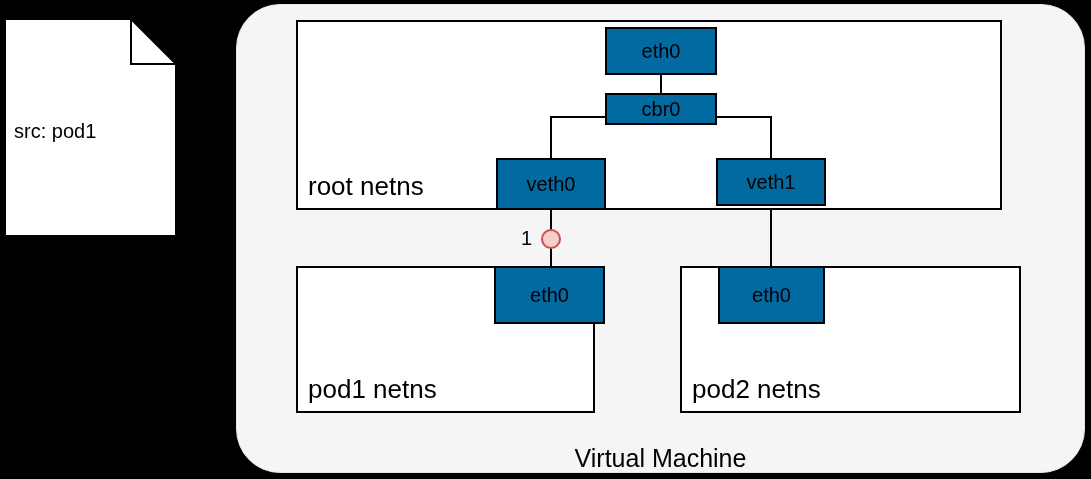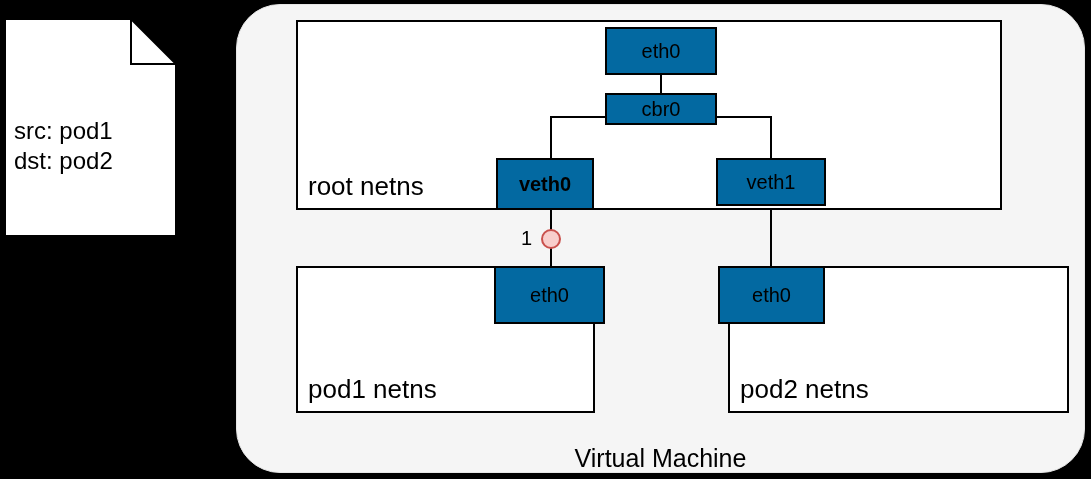--- a/index.html
+++ b/index.html
@@ -16,21 +16,21 @@
     color: #000000;
     overflow: hidden;
   }
   .abs { position: absolute; }
 
   
   .note-svg { left: 4px; top: 18px; }
   .note-text {
     left: 14px;
     top: 116px;
-    font-size: 24px;
+    font-size: 20px;
     line-height: 30px;
     white-space: nowrap;
   }
 
   
   .vm {
     left: 236px;
     top: 4px;
     width: 849px;
     height: 469px;
@@ -64,25 +64,25 @@
     border: 2px solid #000000;
     box-sizing: border-box;
     display: flex;
     align-items: center;
     justify-content: center;
     font-size: 20px;
   }
 
   .root-netns { left: 296px; top: 20px;  width: 706px; height: 190px; }
   .pod1-netns { left: 296px; top: 266px; width: 299px; height: 147px; }
-  .pod2-netns { left: 728px; top: 266px; width: 341px; height: 147px; padding-left: 35px; }
+  .pod2-netns { left: 680px; top: 266px; width: 341px; height: 147px; padding-left: 35px; }
 
   .eth0-root { left: 605px; top: 27px;  width: 112px; height: 48px; }
   .cbr0      { left: 605px; top: 93px;  width: 112px; height: 32px; }
-  .veth0     { left: 496px; top: 158px; width: 98px; height: 52px; font-weight: bold; }
+  .veth0     { left: 496px; top: 158px; width: 110px; height: 52px; }
   .veth1     { left: 716px; top: 158px; width: 110px; height: 48px; }
   .pod1-eth0 { left: 494px; top: 266px; width: 111px; height: 58px; }
   .pod2-eth0 { left: 718px; top: 266px; width: 107px; height: 58px; }
 
   .connectors {
     left: 0; top: 0;
     width: 1091px;
     height: 479px;
     pointer-events: none;
   }
@@ -108,21 +108,20 @@
 <body>
 
 <div class="stage">
 
   <svg class="abs note-svg" width="174" height="220">
     <path d="M1,1 L127,1 L172,46 L172,218 L1,218 Z" fill="#ffffff" stroke="#000000" stroke-width="2"></path>
     <path d="M127,1 L127,46 L172,46" fill="none" stroke="#000000" stroke-width="2"></path>
   </svg>
   <div class="abs note-text">
     <div>src: pod1</div>
-    <div>dst: pod2</div>
   </div>
 
   <div class="abs vm"></div>
   <div class="abs vm-label">Virtual Machine</div>
 
   <div class="abs netns root-netns">
     <span class="netns-label">root netns</span>
   </div>
 
   <div class="abs netns pod1-netns">

